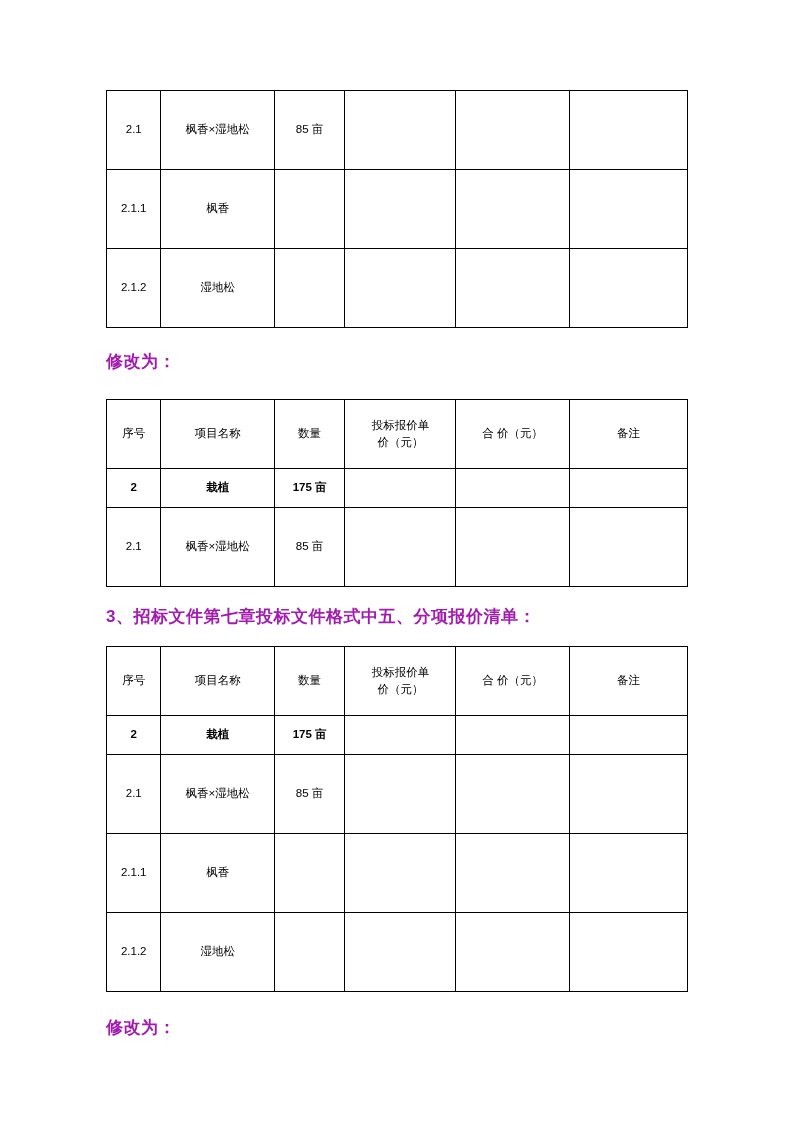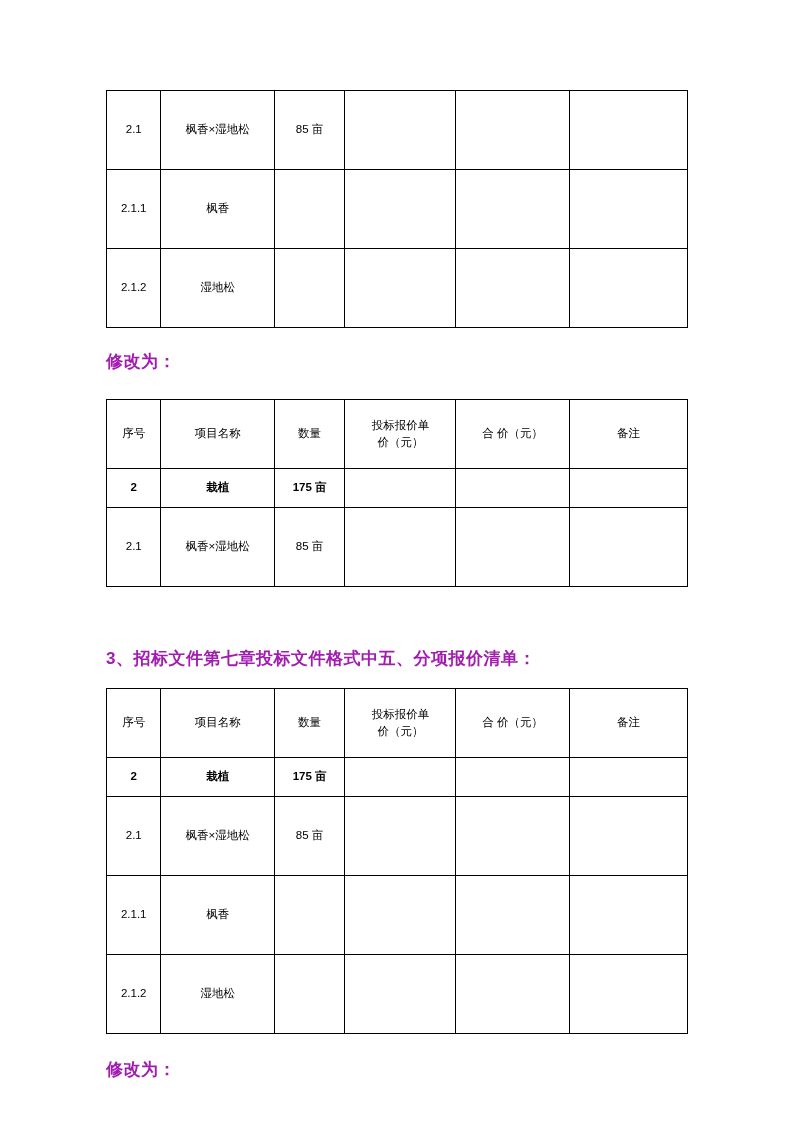--- a/index.html
+++ b/index.html
@@ -59,21 +59,21 @@
 
   .hdr-two-line { line-height: 1.7; }
 
   .para {
     font-family: "Liberation Sans", "DejaVu Sans", sans-serif;
     font-weight: bold;
     font-size: 17px;
     color: #a21caf;
     letter-spacing: 0.5px;
   }
-  .para.indent { text-indent: 0; margin-top: 42px; }
+  .para.indent { text-indent: 0; }
 
   .gap-a { height: 22px; }
   .gap-b { height: 26px; }
   .gap-c { height: 18px; }
   .gap-d { height: 24px; }
 
   .tbl-wrap { position: relative; }
 </style>
 </head>
 <body>

